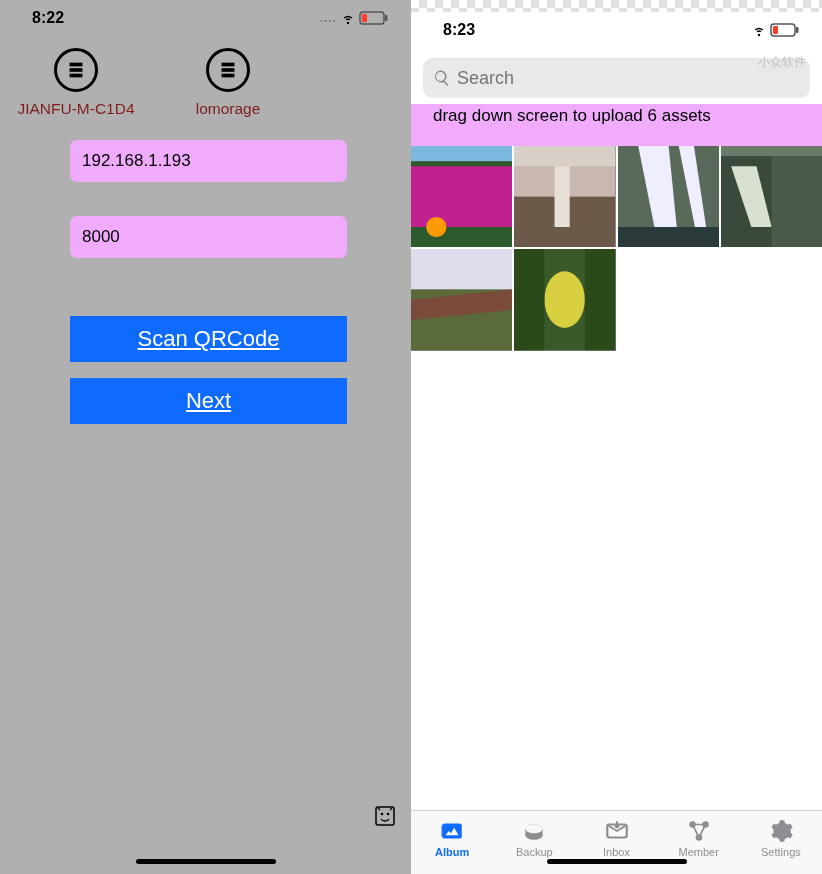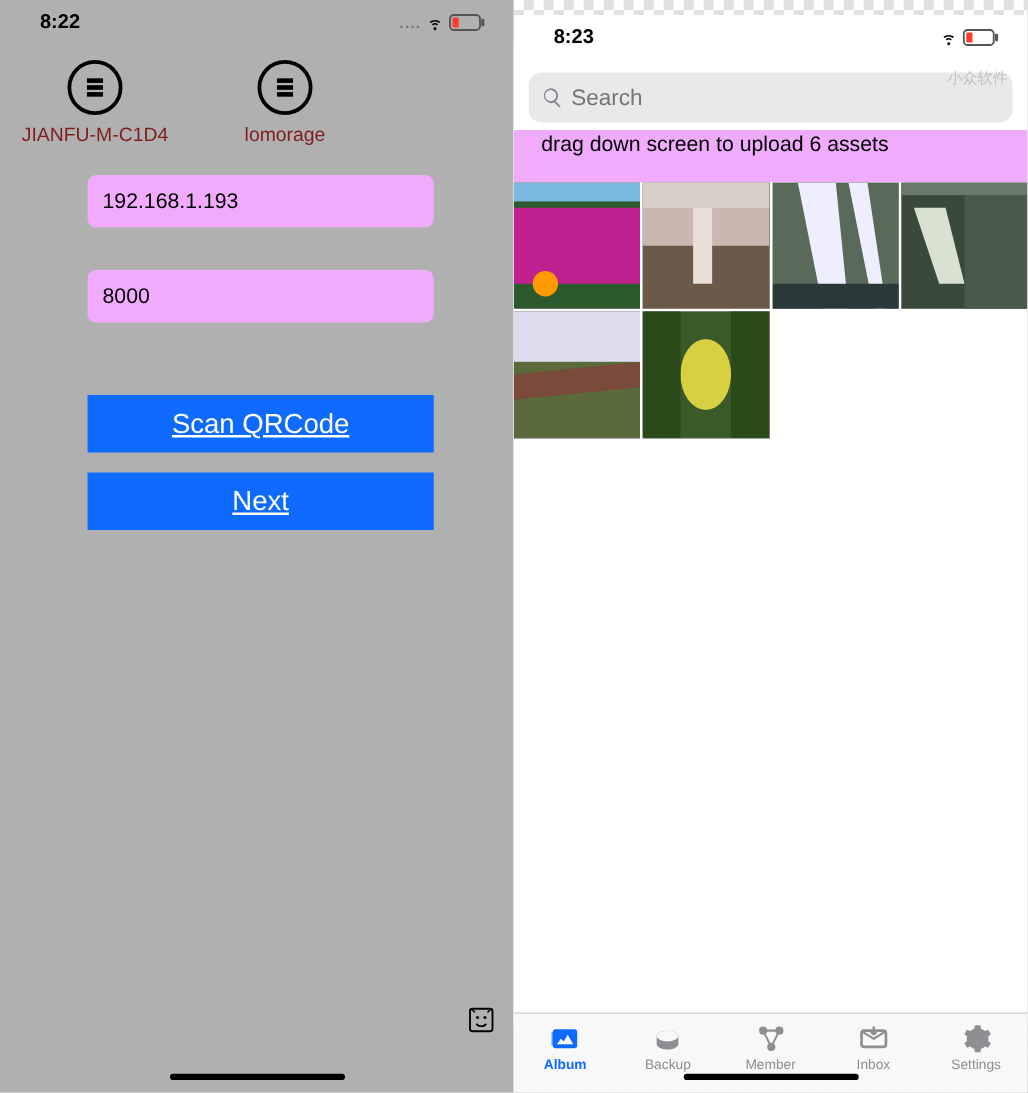--- a/index.html
+++ b/index.html
@@ -220,37 +220,37 @@
     </div>
     <div class="tab">
       <svg viewBox="0 0 24 24">
           <path d="M4 10a8 4 0 0116 0v6a8 4 0 01-16 0z"></path>
           <ellipse cx="12" cy="10" rx="8" ry="4" fill="#f8f8f8"></ellipse>
         </svg>
       <span class="tab-label">Backup</span>
     </div>
     <div class="tab">
       <svg viewBox="0 0 24 24">
+          <path d="M4 4h16v16H4z" opacity="0"></path>
+          <path d="M20 8l-8 5-8-5V6l8 5 8-5z"></path>
+          <rect x="3" y="6" width="18" height="12" rx="2" fill="none" stroke="#8e8e93" stroke-width="2"></rect>
+          <path d="M12 3v6m0 0l-2-2m2 2l2-2" stroke="#8e8e93" stroke-width="1.8" fill="none"></path>
+        </svg>
+      <span class="tab-label">Inbox</span>
+    </div>
+    <div class="tab">
+      <svg viewBox="0 0 24 24">
           <circle cx="6" cy="6" r="3"></circle>
           <circle cx="18" cy="6" r="3"></circle>
           <circle cx="12" cy="18" r="3"></circle>
           <path d="M7 8l4 8M17 8l-4 8M8 6h8" stroke="#8e8e93" stroke-width="1.5"></path>
         </svg>
       <span class="tab-label">Member</span>
     </div>
     <div class="tab">
       <svg viewBox="0 0 24 24">
-          <path d="M4 4h16v16H4z" opacity="0"></path>
-          <path d="M20 8l-8 5-8-5V6l8 5 8-5z"></path>
-          <rect x="3" y="6" width="18" height="12" rx="2" fill="none" stroke="#8e8e93" stroke-width="2"></rect>
-          <path d="M12 3v6m0 0l-2-2m2 2l2-2" stroke="#8e8e93" stroke-width="1.8" fill="none"></path>
-        </svg>
-      <span class="tab-label">Inbox</span>
-    </div>
-    <div class="tab">
-      <svg viewBox="0 0 24 24">
           <path d="M12 8a4 4 0 100 8 4 4 0 000-8zm9 4a7.5 7.5 0 00-.2-1.7l2-1.6-2-3.4-2.4 1a7.5 7.5 0 00-2.9-1.7L15 2h-4l-.5 2.6a7.5 7.5 0 00-2.9 1.7l-2.4-1-2 3.4 2 1.6A7.5 7.5 0 005 12c0 .6.1 1.1.2 1.7l-2 1.6 2 3.4 2.4-1a7.5 7.5 0 002.9 1.7L11 22h4l.5-2.6a7.5 7.5 0 002.9-1.7l2.4 1 2-3.4-2-1.6c.1-.6.2-1.1.2-1.7z"></path>
         </svg>
       <span class="tab-label">Settings</span>
     </div>
   </div>
   <div class="home-indicator"></div>
 </div>
 
 </body></html>

